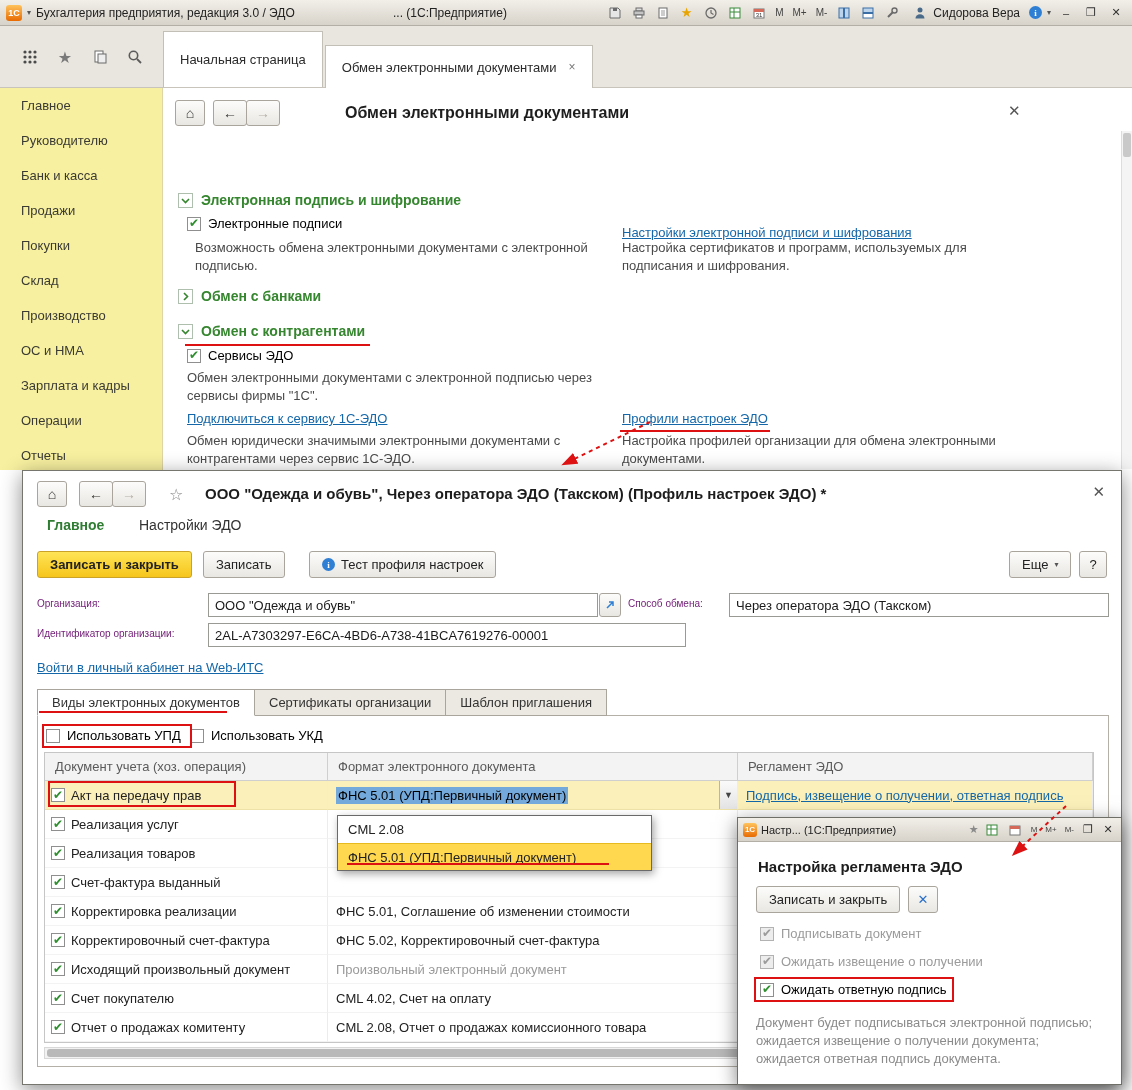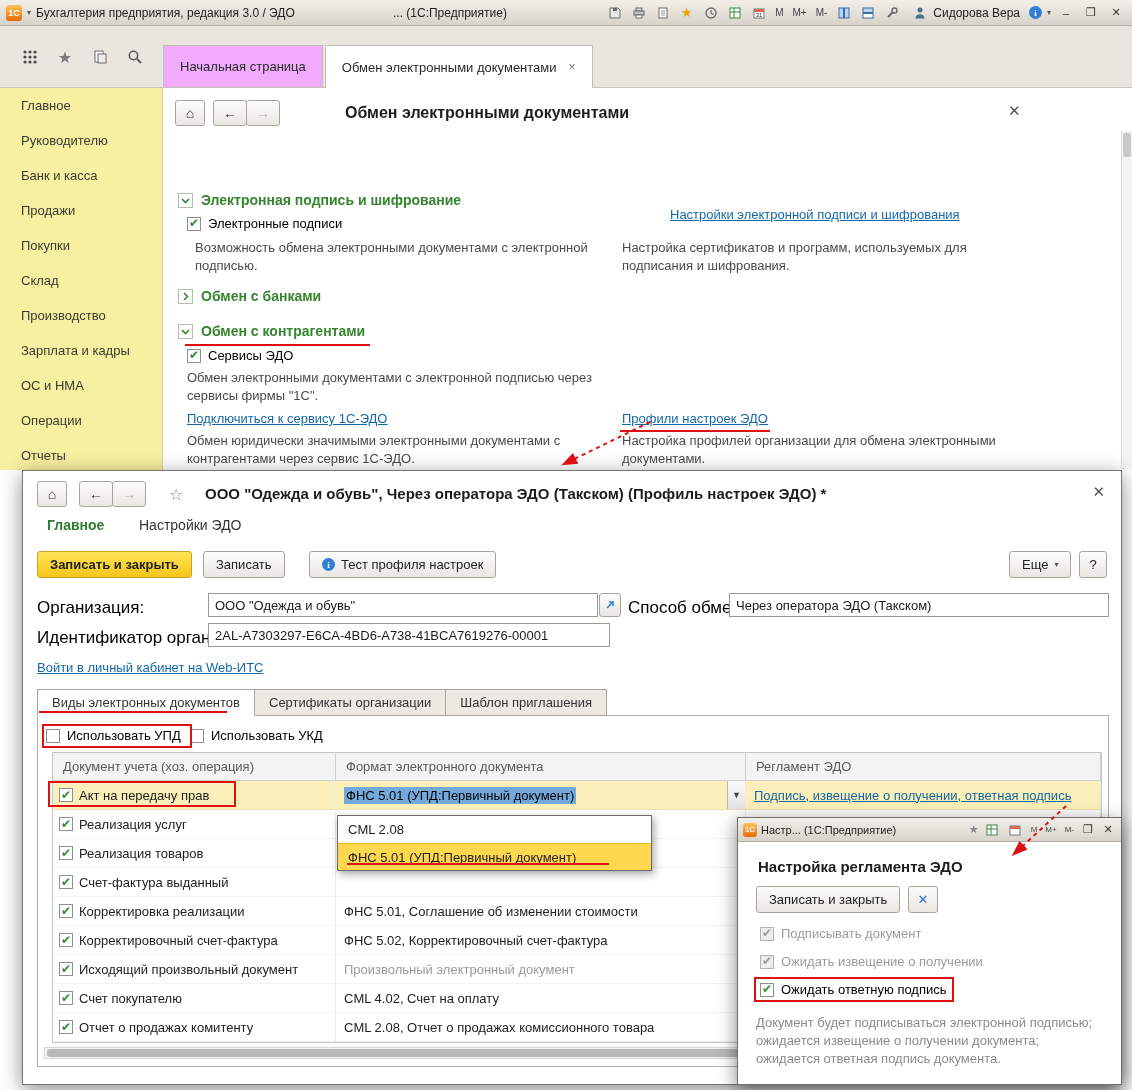--- a/index.html
+++ b/index.html
@@ -21,22 +21,22 @@
   .mem { font-size:10px; color:#444; padding:0 2px; }
   .circle-i { width:13px; height:13px; border-radius:50%; background:#2f7fd4; color:#fff; font-size:9px; font-weight:bold;
     display:inline-flex; align-items:center; justify-content:center; font-family:"Liberation Serif",serif; }
   .tb-ctrl { width:20px; height:18px; display:inline-flex; align-items:center; justify-content:center; font-size:11px; color:#333; }
   #tb-user { display:flex; align-items:center; gap:4px; margin:0 4px; white-space:nowrap; }
 
   #tabstrip { position:absolute; left:0; top:26px; width:1132px; height:62px; background:#e9e6df; border-bottom:1px solid #c8c4bc; }
   #tools { position:absolute; left:0; top:0; width:163px; height:62px; display:flex; align-items:center; gap:15px; padding-left:20px; }
   .tool-ico { width:20px; height:20px; display:flex; align-items:center; justify-content:center; }
   #tabs { position:absolute; left:163px; bottom:0; display:flex; align-items:flex-end; }
-  .tab { height:42px; padding:0 16px; display:flex; align-items:center; gap:12px; font-size:13px; color:#2b2b2b;
-    background:#f0abfc; border:1px solid #c2bfb7; border-bottom:none; margin-right:2px; }
+  .tab { height:56px; padding:0 16px; display:flex; align-items:center; gap:12px; font-size:13px; color:#2b2b2b;
+    background:#ffffff; border:1px solid #c2bfb7; border-bottom:none; margin-right:2px; }
   .tab.active { background:#fff; position:relative; height:43px; margin-bottom:-1px; }
   .tab-close { color:#777; font-size:12px; }
 
   #sidebar { position:absolute; left:0; top:88px; width:163px; height:382px; background:#f7f0a0; border-right:1px solid #ddd5a5; }
   .side-item { height:35px; line-height:35px; padding-left:21px; font-size:13px; color:#3b3b33; }
 
   #content { position:absolute; left:163px; top:88px; width:969px; height:382px; background:#fff; }
   .nav-btn { position:absolute; top:12px; height:26px; display:flex; align-items:center; justify-content:center;
     background:linear-gradient(#fcfcfb,#e9e7e2); border:1px solid #a9a59c; border-radius:3px; font-size:14px; color:#333; }
   #nav-home { left:12px; width:30px; }
@@ -49,21 +49,21 @@
 
   #intro { position:absolute; left:20px; top:60px; font-size:13px; color:#3c3c3c; }
   .sec { position:absolute; display:flex; align-items:center; gap:8px; }
   #sec1 { left:15px; top:104px; } #sec2 { left:15px; top:200px; } #sec3 { left:15px; top:235px; }
   .sec-btn { width:15px; height:15px; border:1px solid #aebfae; background:#fff; display:flex; align-items:center; justify-content:center; }
   .sec-title { font-size:14px; font-weight:bold; color:#35862e; }
   .lnk { font-size:13px; color:#1467a8; text-decoration:underline; position:absolute; white-space:nowrap; }
   .desc { font-size:13px; color:#4a4a4a; line-height:1.42; position:absolute; }
   #cb1 { position:absolute; left:24px; top:128px; }
   #desc1 { left:32px; top:151px; width:430px; }
-  #lnk1 { left:459px; top:119px;margin-left:48px; }
+  #lnk1 { left:459px; top:137px; }
   #lnk1d { left:459px; top:151px; width:370px; }
   #cb2 { position:absolute; left:24px; top:260px; }
   #desc2 { left:24px; top:281px; width:430px; }
   #lnk2 { left:24px; top:323px; }
   #lnk2d { left:24px; top:344px; width:430px; }
   #lnk3 { left:459px; top:323px; }
   #lnk3d { left:459px; top:344px; width:390px; }
 
   
   .cb { display:inline-flex; align-items:center; gap:7px; font-size:13px; }
@@ -97,44 +97,44 @@
   #p-menu-edo  { position:absolute; left:116px; top:46px; font-size:14px; color:#333; }
 
   .btn { position:absolute; height:27px; display:inline-flex; align-items:center; gap:6px; padding:0 12px;
     background:linear-gradient(#fcfcfb,#e9e7e2); border:1px solid #a9a59c; border-radius:3px; font-size:13px; color:#222; white-space:nowrap; }
   #btn-savec { left:14px; top:80px; background:linear-gradient(#ffe456,#f6c51c); border-color:#c9a227; font-weight:bold; }
   #btn-save  { left:180px; top:80px; }
   #btn-test  { left:286px; top:80px; }
   #btn-more  { left:986px; top:80px; }
   #btn-help  { left:1056px; top:80px; width:28px; justify-content:center; padding:0; }
 
-  .flabel { position:absolute; font-size:17px; color:#000000; white-space:nowrap; }
+  .flabel { position:absolute; font-size:10px; color:#701a75; white-space:nowrap; }
   .input { position:absolute; height:24px; border:1px solid #9a9a94; font-size:13px; padding:0 6px; color:#1a1a1a;
     background:#fff; font-family:inherit; }
   #f-org-label { left:14px; top:127px; }
   #f-org { left:185px; top:122px; width:390px; }
   #f-open { position:absolute; left:576px; top:122px; width:22px; height:24px; }
   #f-method-label { left:605px; top:127px; }
   #f-method { left:706px; top:122px; width:380px; }
   #f-id-label { left:14px; top:157px; }
-  #f-id { left:185px; top:152px; width:402px; }
+  #f-id { left:185px; top:152px; width:478px; }
   #p-its { left:14px; top:189px; }
 
   #p-tabs { position:absolute; left:14px; top:218px; display:flex; z-index:3;align-items:center; }
   .ptab { height:27px; display:flex; align-items:center; padding:0 14px; font-size:13px; color:#333;
     background:#ece9e2; border:1px solid #a9a59c; margin-right:-1px; }
   .ptab.active { background:#fff; border-bottom:1px solid #fff; z-index:4; }
   #ann-ptab { left:16px; top:240px; width:188px; }
 
   #p-panel { position:absolute; left:14px; top:244px; width:1072px; height:352px; border:1px solid #b4b0a8; background:#fff; z-index:2; }
   #cb-upd { position:absolute; left:8px; top:12px; }
   #cb-ukd { position:absolute; left:152px; top:12px; }
   #ann-upd { left:4px; top:8px; width:150px; height:24px; }
 
-  #ptable { position:absolute; left:6px; top:36px; width:1050px; border:1px solid #c6c6c6; font-size:13px;margin-left:8px; }
+  #ptable { position:absolute; left:6px; top:36px; width:1050px; border:1px solid #c6c6c6; font-size:13px; }
   .thead { display:flex; height:28px; background:#f3f3f3; color:#5a5a5a; }
   .thead .tc { border-right:1px solid #cfcfcf; border-bottom:1px solid #cfcfcf; display:flex; align-items:center; padding-left:10px; }
   .trow { display:flex; height:29px; background:#fff; }
   .trow .tc { border-right:1px solid #ececec; border-bottom:1px solid #f3f3f3; display:flex; align-items:center; }
   .tc1 { width:283px; padding-left:6px; gap:6px; }
   .tc2 { width:410px; padding-left:8px; position:relative; }
   .tc3 { flex:1; padding-left:8px; }
   .trow.sel { background:#fcf0ba; }
   .trow.sel .tc { border-bottom-color:#efe2a8; }
   .seltext { background:#74a9dc; color:#000; padding:1px 2px; white-space:nowrap; }
@@ -306,22 +306,22 @@
   </div>
 
   <div id="sidebar">
     <div class="side-item">Главное</div>
     <div class="side-item">Руководителю</div>
     <div class="side-item">Банк и касса</div>
     <div class="side-item">Продажи</div>
     <div class="side-item">Покупки</div>
     <div class="side-item">Склад</div>
     <div class="side-item">Производство</div>
+    <div class="side-item">ОС и НМА</div>
     <div class="side-item">Зарплата и кадры</div>
-    <div class="side-item">ОС и НМА</div>
     <div class="side-item">Операции</div>
     <div class="side-item">Отчеты</div>
   </div>
 
   <div id="content">
     <div class="nav-btn" id="nav-home">⌂</div>
     <div class="nav-btn" id="nav-back">←</div>
     <div class="nav-btn" id="nav-fwd">→</div>
     <div id="page-title">Обмен электронными документами</div>
     <div id="page-close">✕</div>

